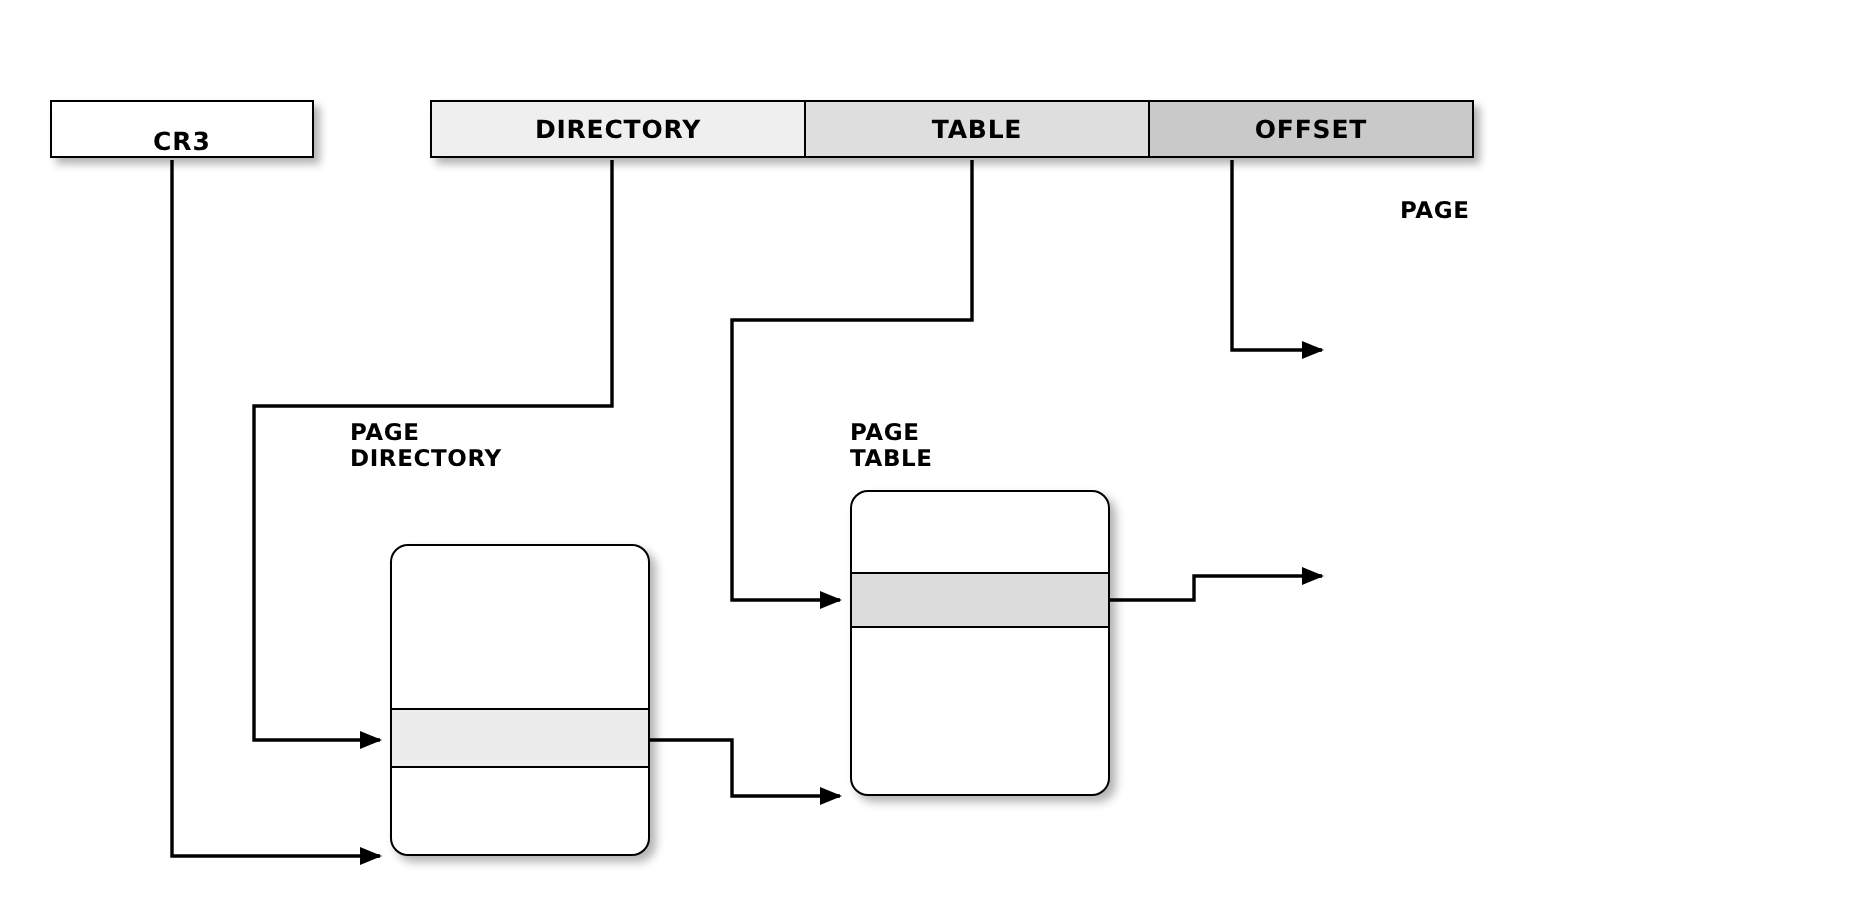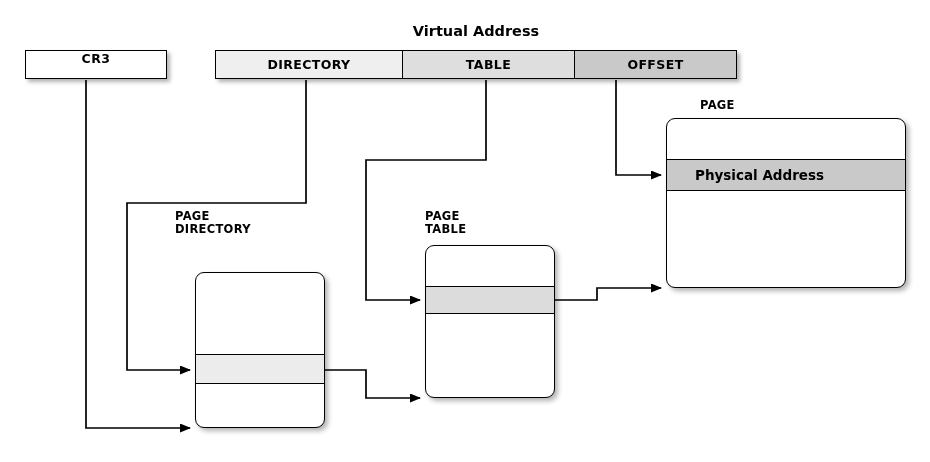--- a/index.html
+++ b/index.html
@@ -37,22 +37,22 @@
     position: absolute;
     border: 1.6px solid #000;
     background: #ffffff;
     box-sizing: border-box;
     border-radius: 9px;
     box-shadow: 3px 3px 5px rgba(0,0,0,0.30);
   }
 
   
   #cr3-box {
-    left: 25px; top: 50px; width: 142px; height: 29px;
-    display: flex; align-items: flex-start; justify-content: center;
+    left: 25px; top: 50px; width: 132px; height: 29px;
+    display: flex; align-items: flex-end; justify-content: center;
   }
   #cr3-box .lbl {
     font-size: 12.5px; font-weight: bold; color: #000; letter-spacing: .5px;
   }
 
   
   #va-title {
     position: absolute;
     left: 215px; top: 23px; width: 522px;
     text-align: center;
@@ -139,40 +139,34 @@
       <path d="M325,370 L366,370 L366,398 L420,398" marker-end="url(#arrow)"></path>
 
       <path d="M555,300 L597,300 L597,288 L661,288" marker-end="url(#arrow)"></path>
     </g>
   </svg>
 
   <div class="sq-box" id="cr3-box">
     <span class="lbl">CR3</span>
   </div>
 
-  <div id="va-title">Virtual Address</div>
 
   <div id="va-bar">
     <div class="seg s0">DIRECTORY</div>
     <div class="seg s1">TABLE</div>
     <div class="seg s2">OFFSET</div>
   </div>
 
   <div class="cap" id="cap-pd">PAGE
 DIRECTORY</div>
   <div class="rnd-box" id="pd-box">
     <div class="band" id="pd-band"></div>
   </div>
 
   <div class="cap" id="cap-pt">PAGE
 TABLE</div>
   <div class="rnd-box" id="pt-box">
     <div class="band" id="pt-band"></div>
   </div>
 
   <div class="cap" id="cap-pg">PAGE</div>
-  <div class="rnd-box" id="pg-box">
-    <div class="band" id="pg-band">
-      <span class="band-lbl">Physical Address</span>
-    </div>
-  </div>
 
 </div>
 
 </body></html>

